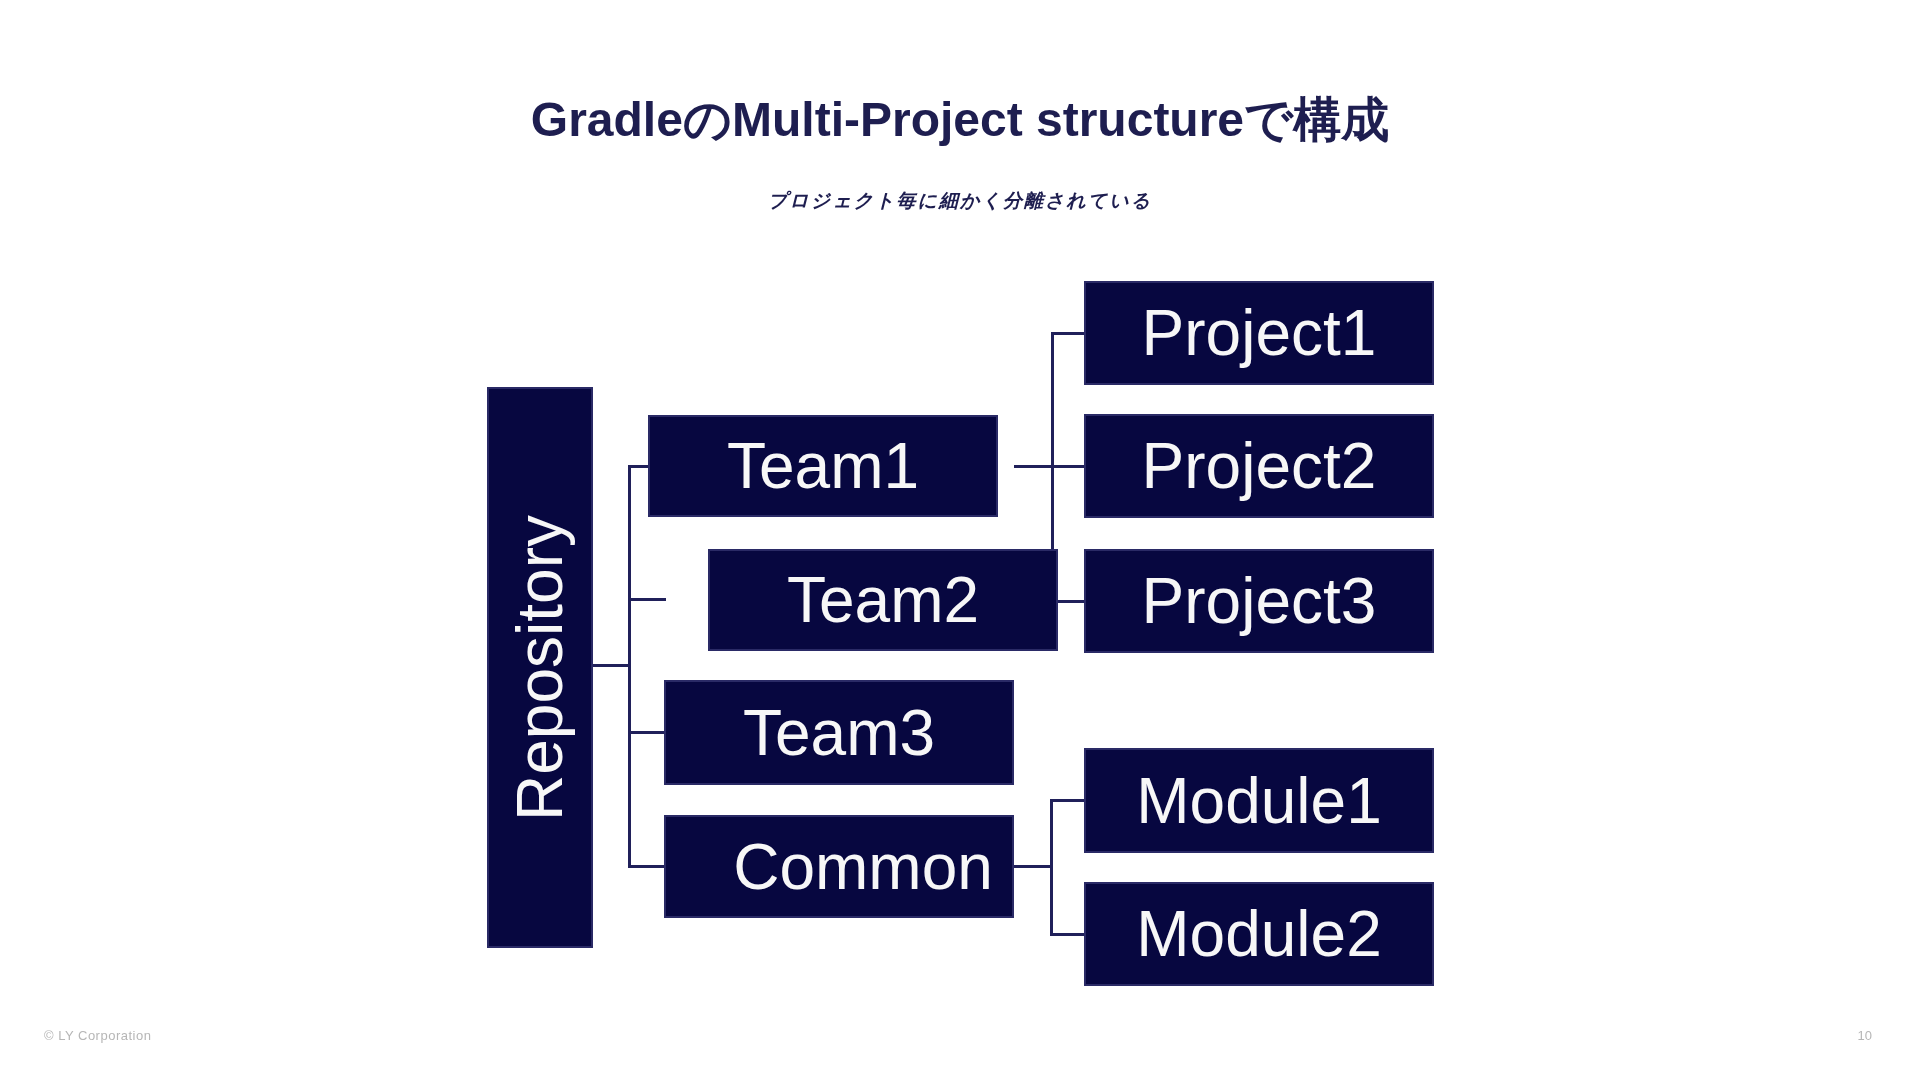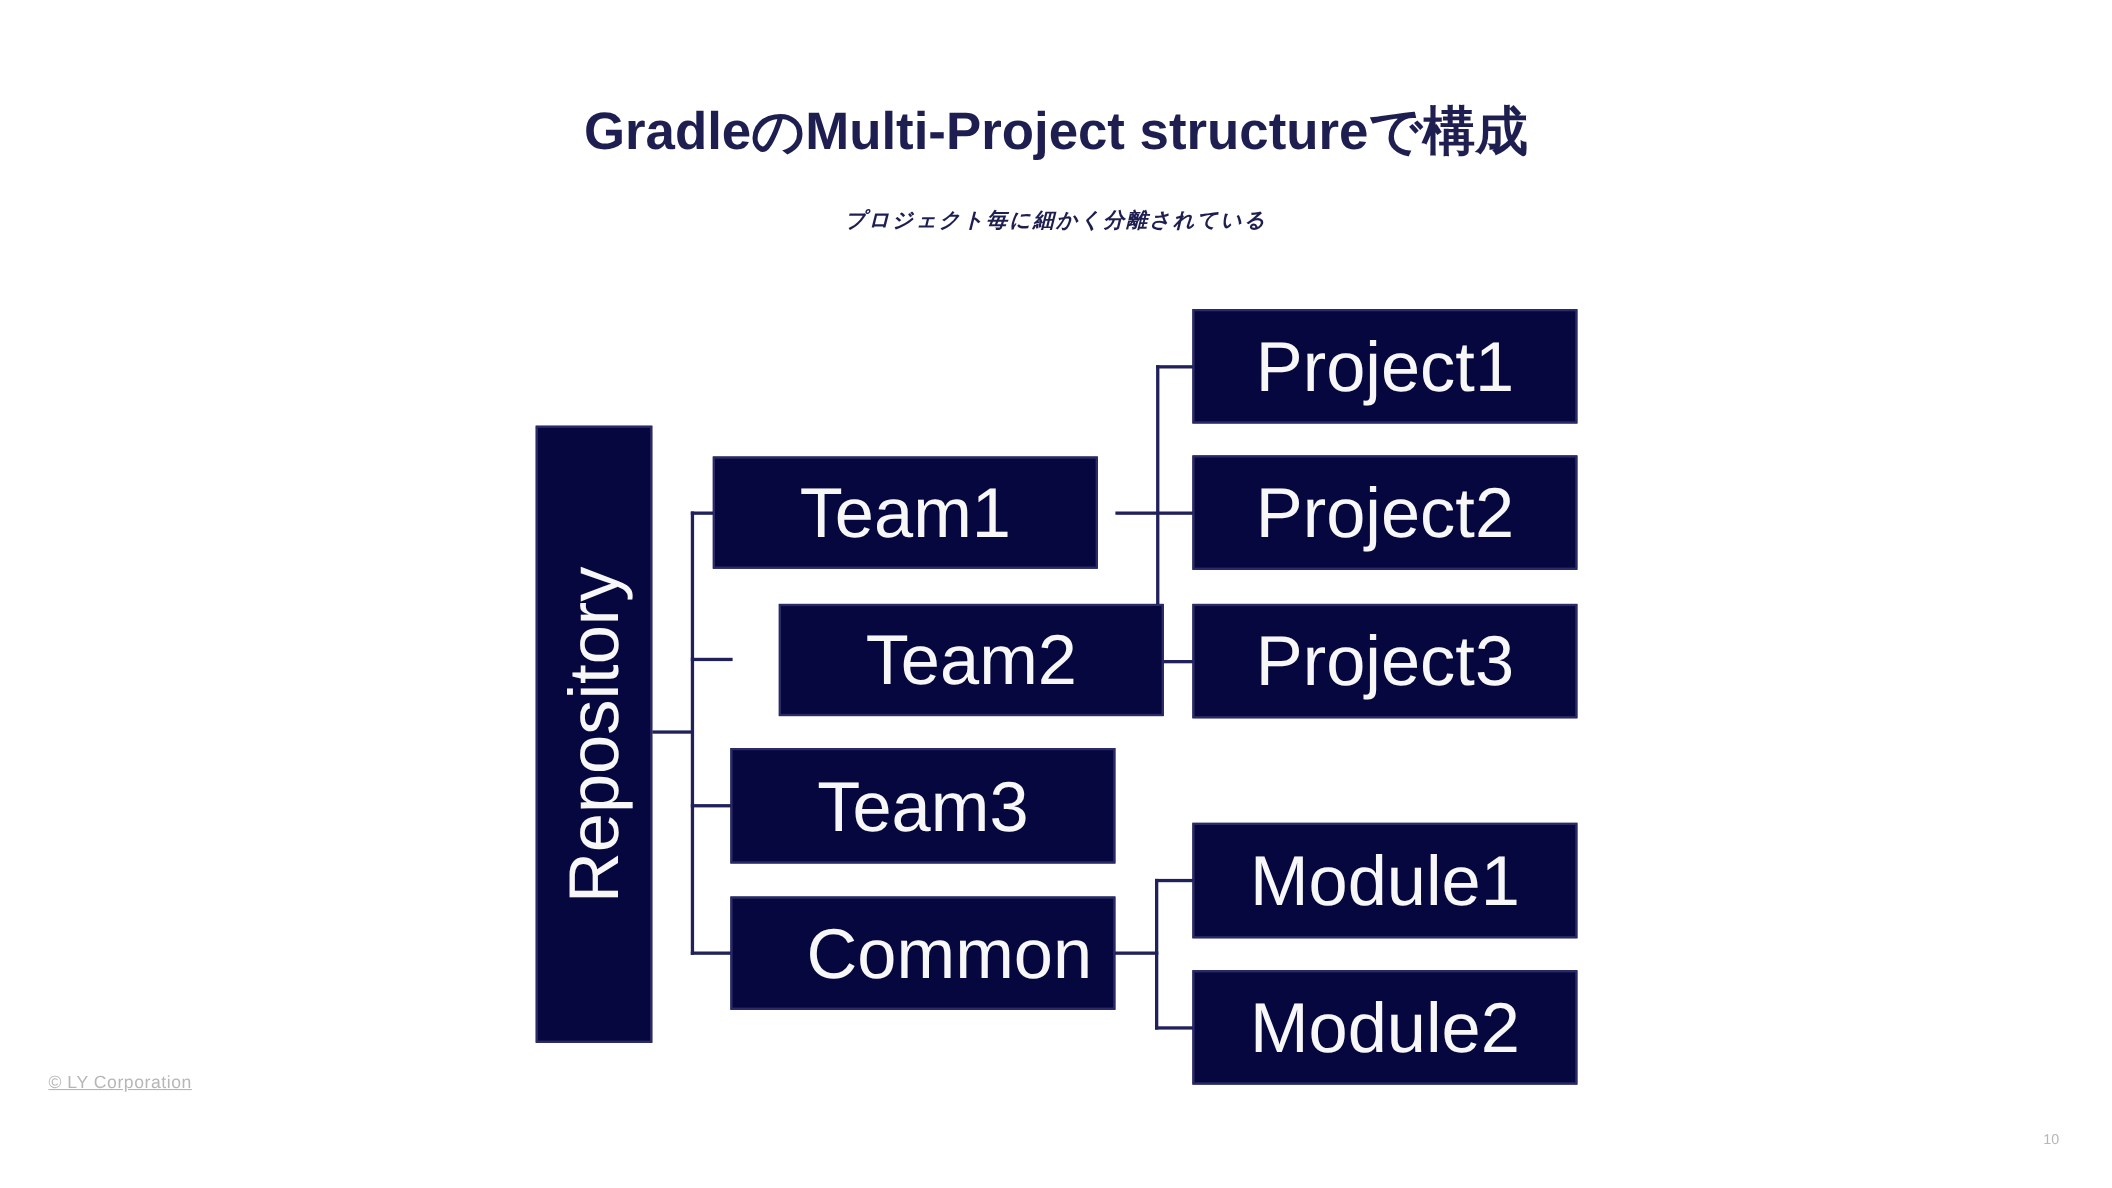--- a/index.html
+++ b/index.html
@@ -74,24 +74,23 @@
   .c-common-stub{left:628px;top:865px;width:38px;}
   .c-team1-project2{left:1014px;top:465px;width:72px;}
   .c-right-trunk-top{left:1051px;top:332px;height:271px;}
   .c-project1-stub{left:1051px;top:332px;width:35px;}
   .c-project3-stub{left:1051px;top:600px;width:35px;}
   .c-common-module{left:1013px;top:865px;width:40px;}
   .c-right-trunk-bottom{left:1050px;top:799px;height:137px;}
   .c-module1-stub{left:1050px;top:799px;width:36px;}
   .c-module2-stub{left:1050px;top:933px;width:36px;}
   .footer{
-    position:absolute;left:44px;top:976px;
-    font-size:16px;letter-spacing:0.5px;
+    position:absolute;left:44px;top:1028px;
+    font-size:13px;letter-spacing:0.5px;
     color:var(--footer_text);
-    text-decoration:underline;
   }
   .page-num{
     position:absolute;right:48px;top:1028px;
     font-size:13px;
     color:var(--footer_text);
   }
 </style>
 </head>
 <body>
 

